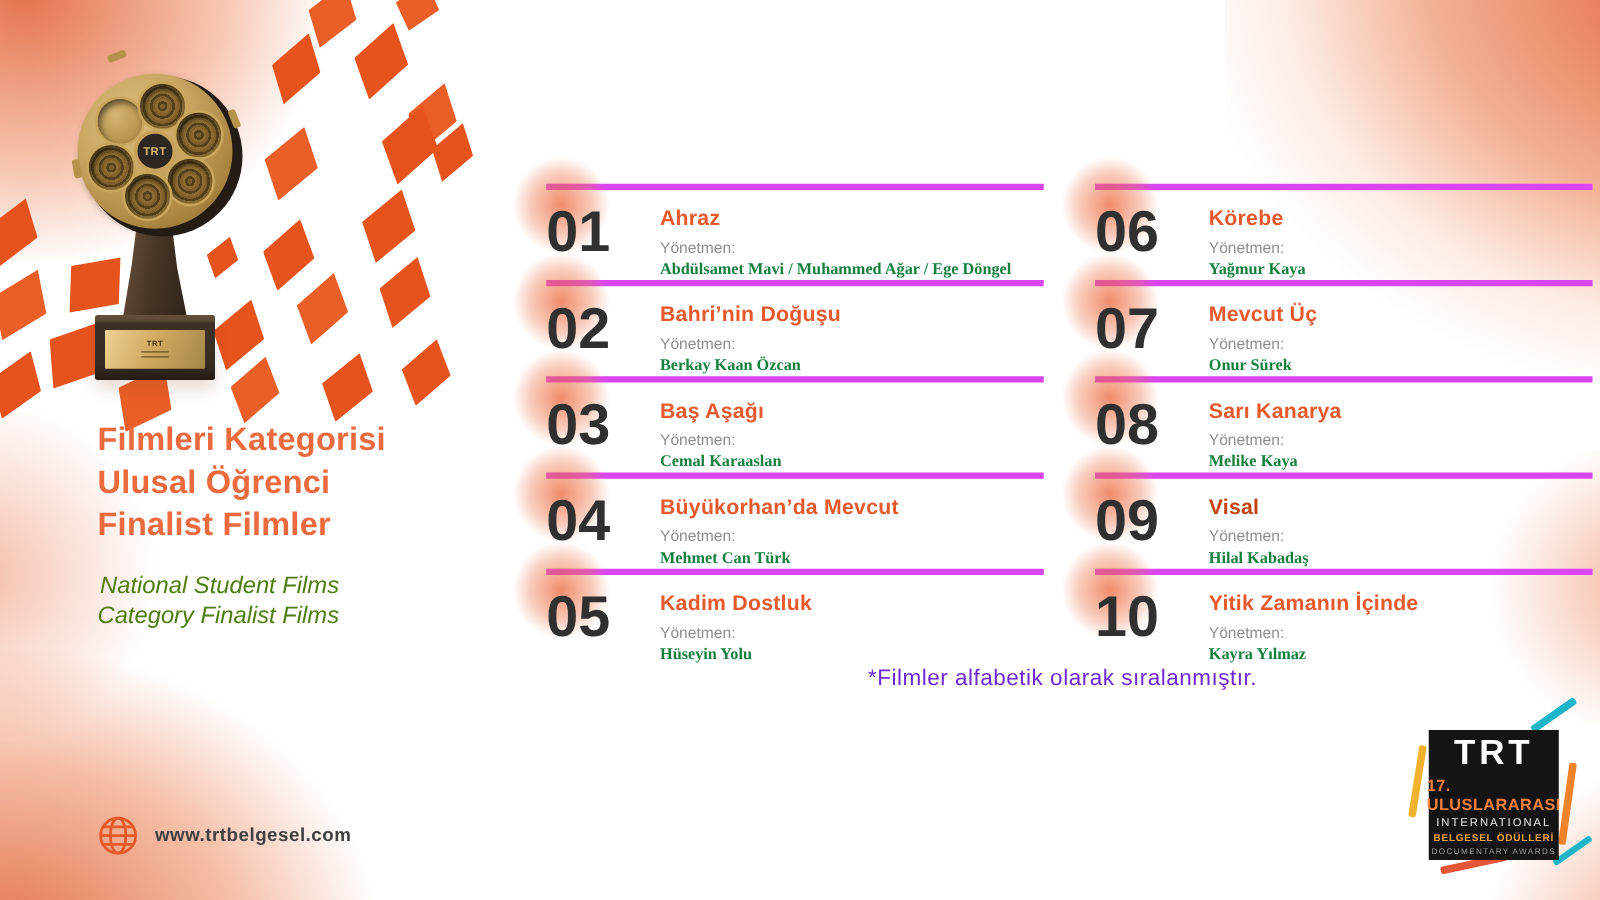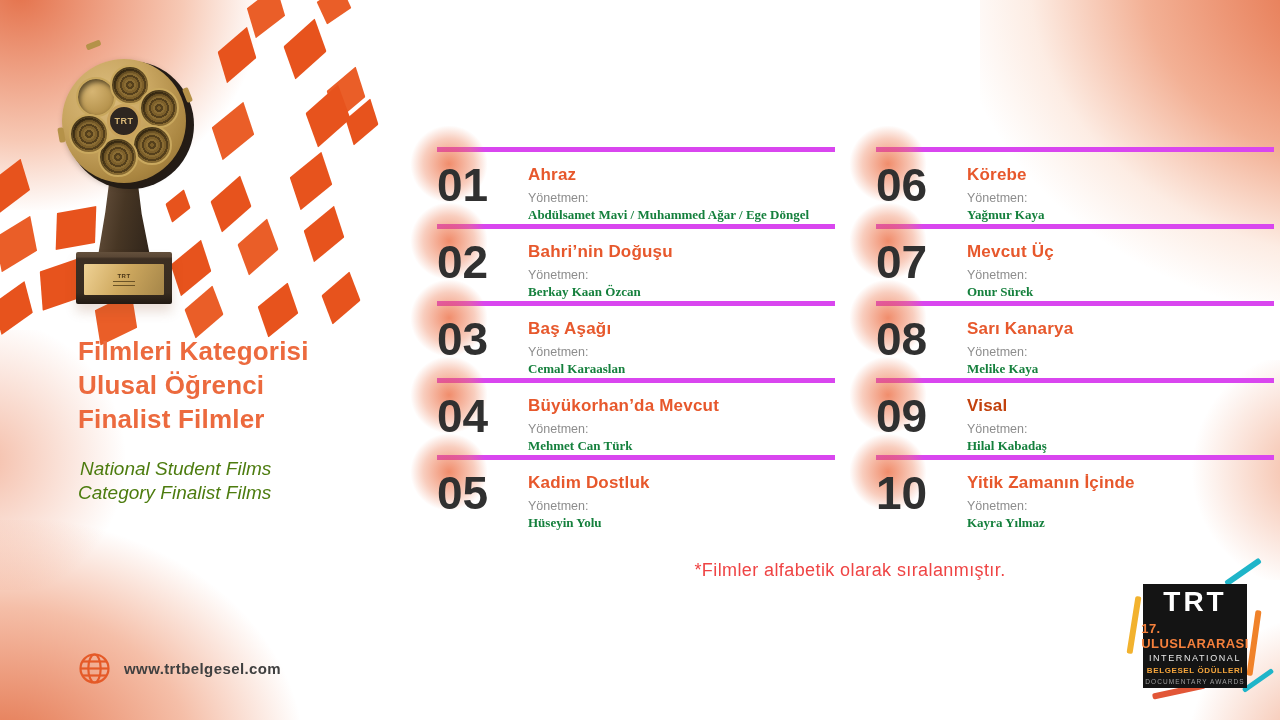--- a/index.html
+++ b/index.html
@@ -69,22 +69,22 @@
   .film-row { position:relative; height:77px; border-top:5px solid #d946ef; display:flex; }
   .row-glow { position:absolute; left:-28px; top:-26px; width:80px; height:76px;
               background:radial-gradient(circle, rgba(234,92,45,0.7) 0%, rgba(238,125,85,0.38) 46%, rgba(255,255,255,0) 70%); }
   .film-num { position:relative; width:91px; padding-top:13px; font-size:46px; font-weight:800;
               line-height:0.9; letter-spacing:0; }
   .film-info { position:relative; padding-top:13px; }
   .film-title { font-size:17px; font-weight:bold; letter-spacing:0.2px; }
   .film-dir-label { margin-top:6px; font-size:12.5px; color:#8d8d8d; }
   .film-dir-name { margin-top:2px; font-size:13px; font-weight:bold; color:#15803d; white-space:nowrap;font-family:Liberation Serif, serif; }
 
-  .footnote { position:absolute; left:610px; top:560px; width:480px; text-align:center;
-              font-size:18px; color:#ef4444; letter-spacing:0.4px; z-index:2; }
+  .footnote { position:absolute; left:610px; top:532px; width:480px; text-align:center;
+              font-size:18px; color:#6d28d9; letter-spacing:0.4px; z-index:2; }
 
   
   .award-logo { position:absolute; left:1143px; top:584px; width:104px; height:104px; background:#141414;
                 display:flex; flex-direction:column; align-items:center; justify-content:center; z-index:5; }
   .logo-trt { color:#ffffff; font-size:28px; font-weight:800; letter-spacing:3px; line-height:1; }
   .logo-l1 { margin-top:5px; color:#F5803C; font-size:13px; font-weight:800; letter-spacing:0.4px; }
   .logo-l2 { margin-top:2px; color:#E9E9E9; font-size:9px; letter-spacing:1.6px; }
   .logo-l3 { margin-top:3px; color:#F5A53C; font-size:8px; font-weight:800; letter-spacing:0.6px; }
   .logo-l4 { margin-top:3px; color:#9f9f9f; font-size:6.5px; letter-spacing:1.1px; }
   .stick { position:absolute; border-radius:2px; z-index:4; }

